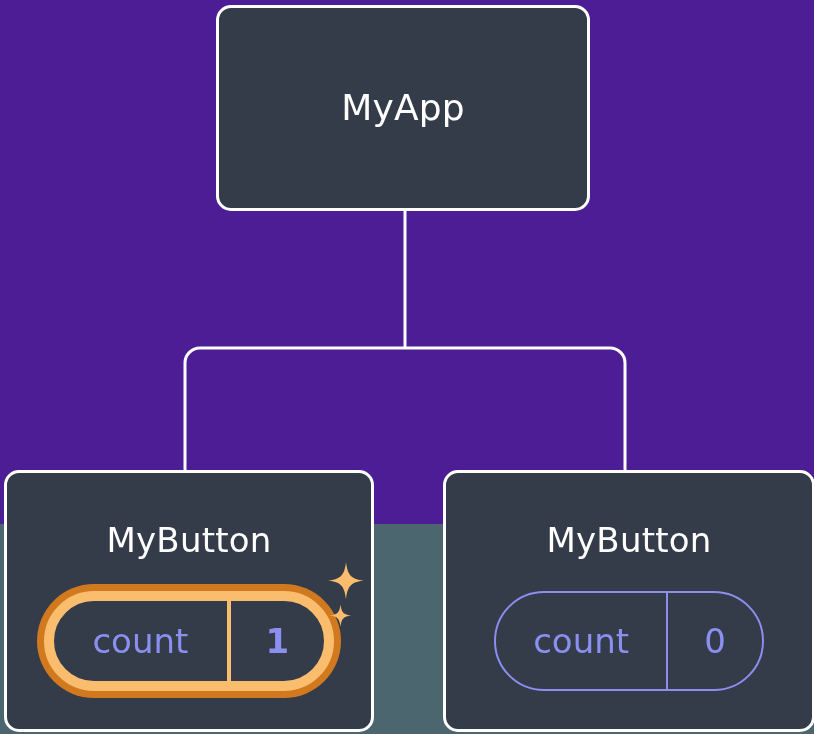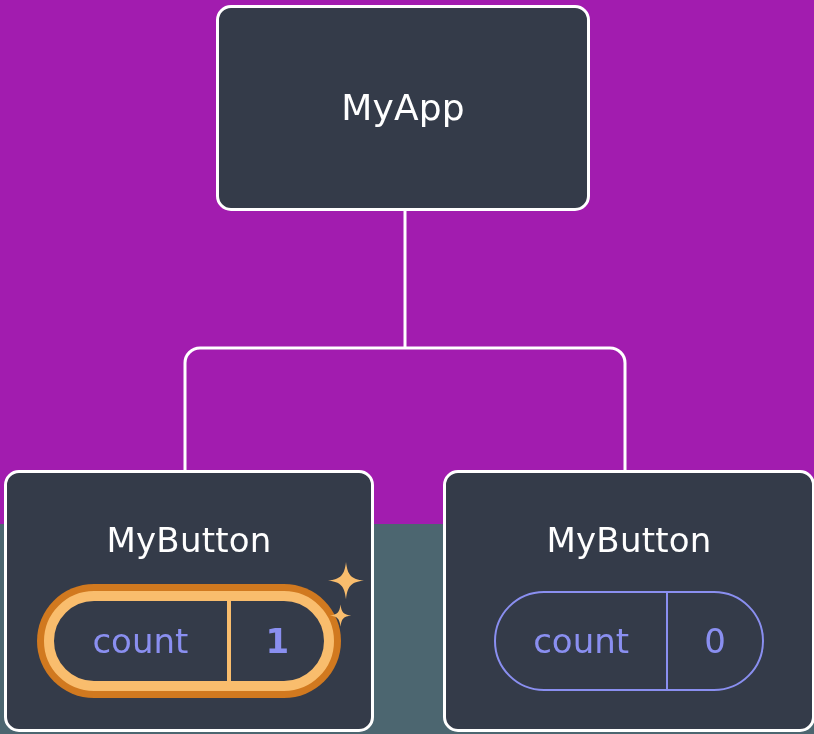--- a/index.html
+++ b/index.html
@@ -11,21 +11,21 @@
     width: 814px;
     height: 734px;
     overflow: hidden;
     background: #4c6670;
     font-family: "DejaVu Sans", "Liberation Sans", sans-serif;
   }
   #stage {
     position: relative;
     width: 814px;
     height: 524px;
-    background: #a21caf;
+    background: #4c1d95;
   }
 
   
   #connectors {
     position: absolute;
     left: 0;
     top: 0;
     width: 814px;
     height: 734px;
     pointer-events: none;

